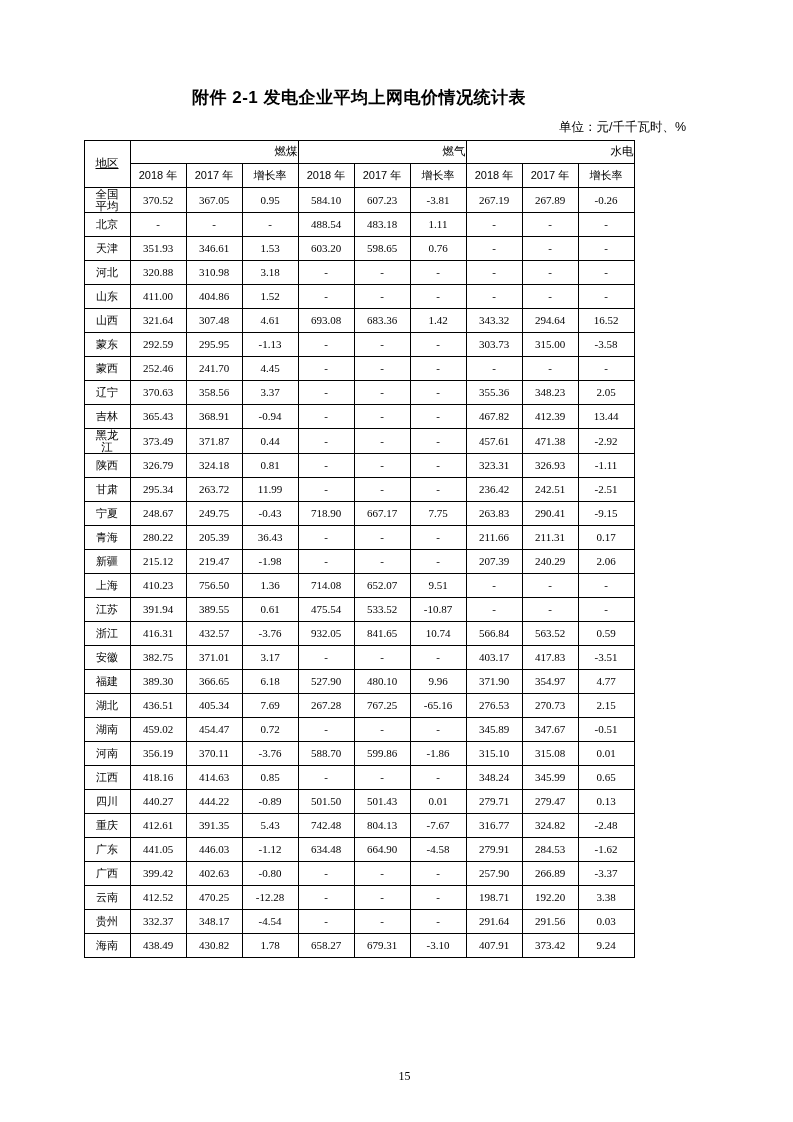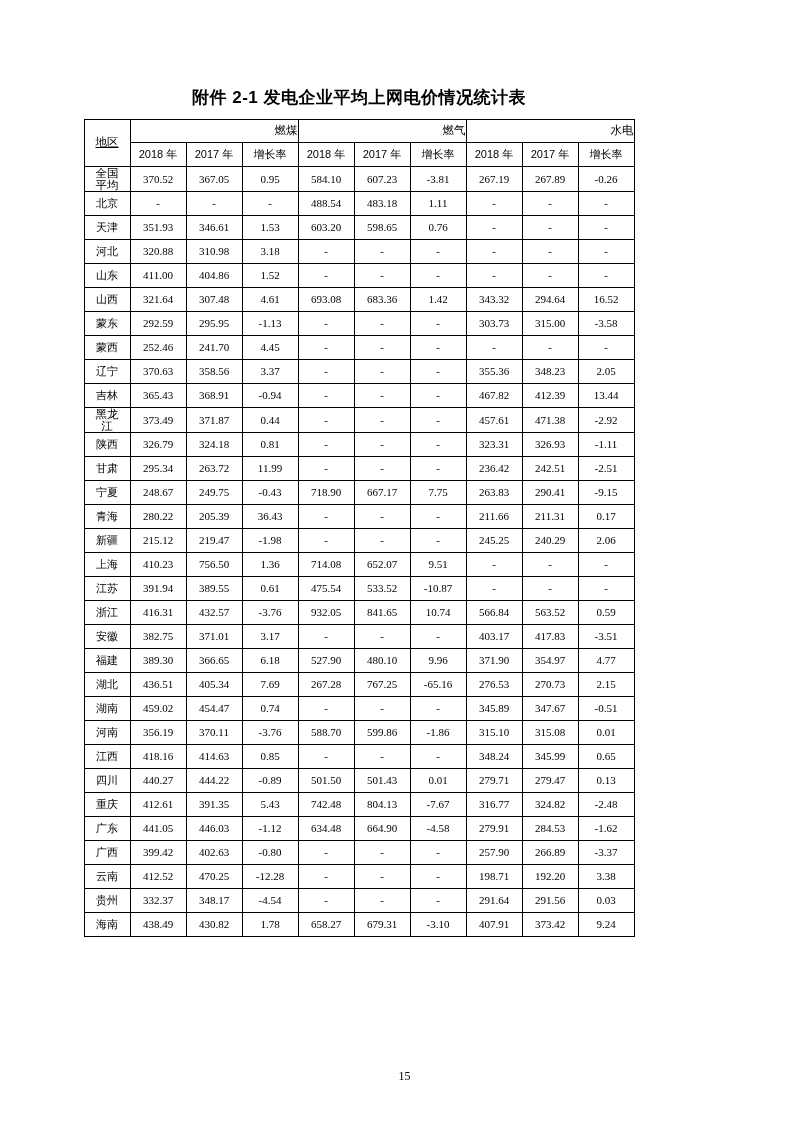--- a/index.html
+++ b/index.html
@@ -85,20 +85,21 @@
     font-family: "Liberation Serif", "DejaVu Serif", serif;
   }
 </style>
 </head>
 <body>
 
 <div class="page">
 
   <div class="doc-title">附件 2-1 发电企业平均上网电价情况统计表</div>
 
+  <div class="unit-line">单位：元/千千瓦时、%</div>
 
   <table class="main">
     <colgroup>
       <col class="col-region">
       <col class="col-data">
         <col class="col-data">
         <col class="col-data">
       <col class="col-data">
         <col class="col-data">
         <col class="col-data">
@@ -307,21 +308,21 @@
           <td class="num">0.17</td>
         </tr>
         <tr>
           <td class="region">新疆</td>
           <td class="num">215.12</td>
           <td class="num">219.47</td>
           <td class="num">-1.98</td>
           <td class="num">-</td>
           <td class="num">-</td>
           <td class="num">-</td>
-          <td class="num">245.25</td>
+          <td class="num">207.39</td>
           <td class="num">240.29</td>
           <td class="num">2.06</td>
         </tr>
         <tr>
           <td class="region">上海</td>
           <td class="num">410.23</td>
           <td class="num">756.50</td>
           <td class="num">1.36</td>
           <td class="num">714.08</td>
           <td class="num">652.07</td>
@@ -387,21 +388,21 @@
           <td class="num">767.25</td>
           <td class="num">-65.16</td>
           <td class="num">276.53</td>
           <td class="num">270.73</td>
           <td class="num">2.15</td>
         </tr>
         <tr>
           <td class="region">湖南</td>
           <td class="num">459.02</td>
           <td class="num">454.47</td>
-          <td class="num">0.74</td>
+          <td class="num">0.72</td>
           <td class="num">-</td>
           <td class="num">-</td>
           <td class="num">-</td>
           <td class="num">345.89</td>
           <td class="num">347.67</td>
           <td class="num">-0.51</td>
         </tr>
         <tr>
           <td class="region">河南</td>
           <td class="num">356.19</td>

